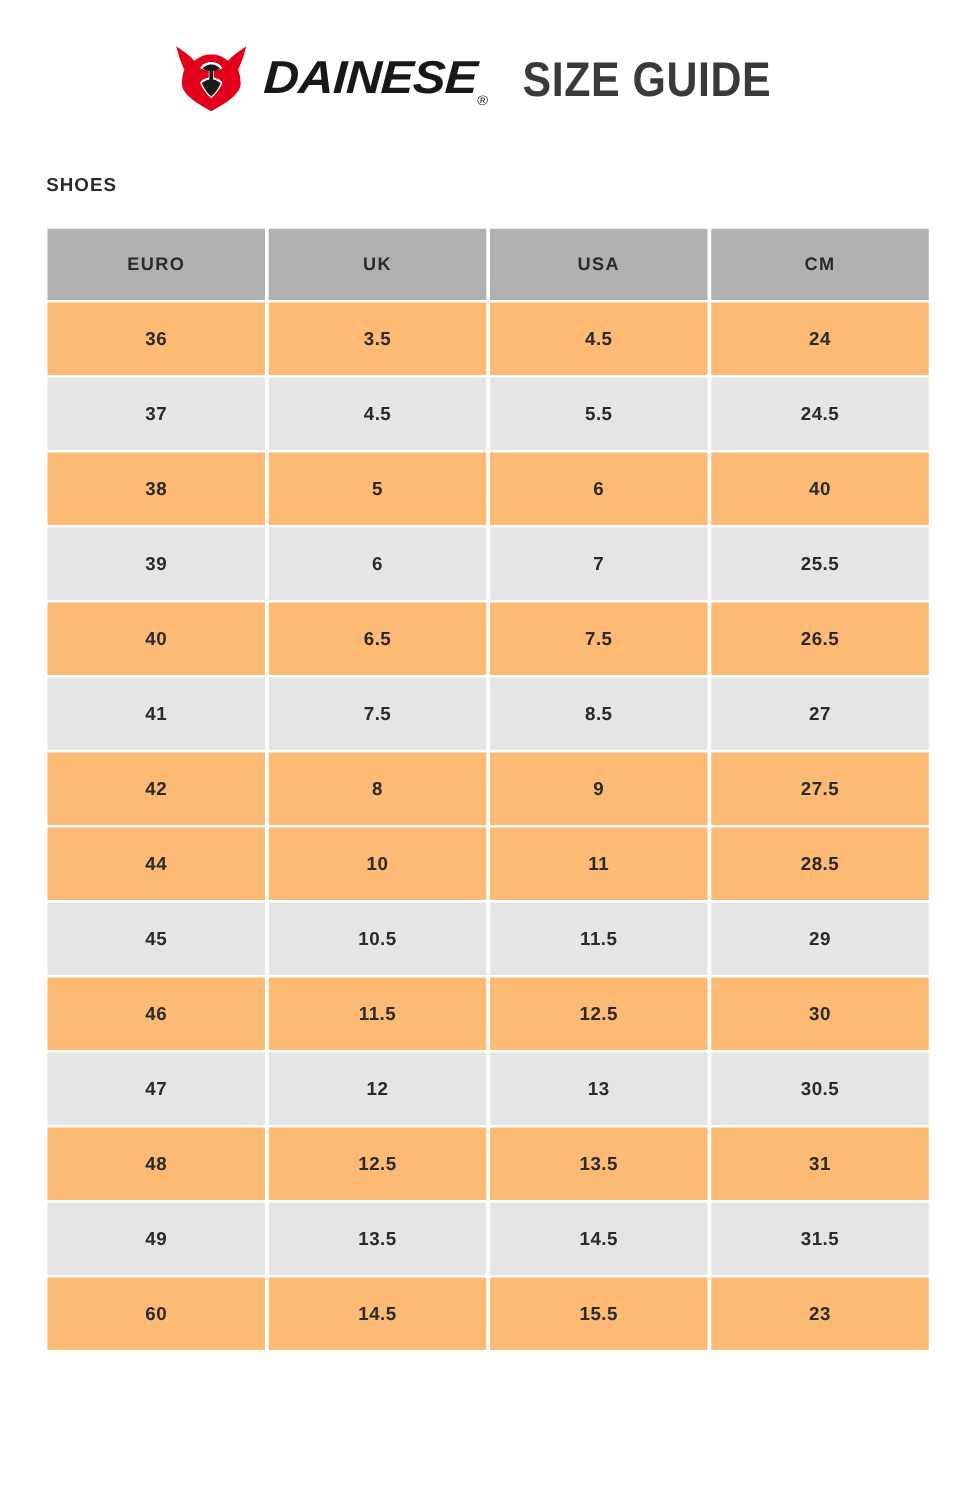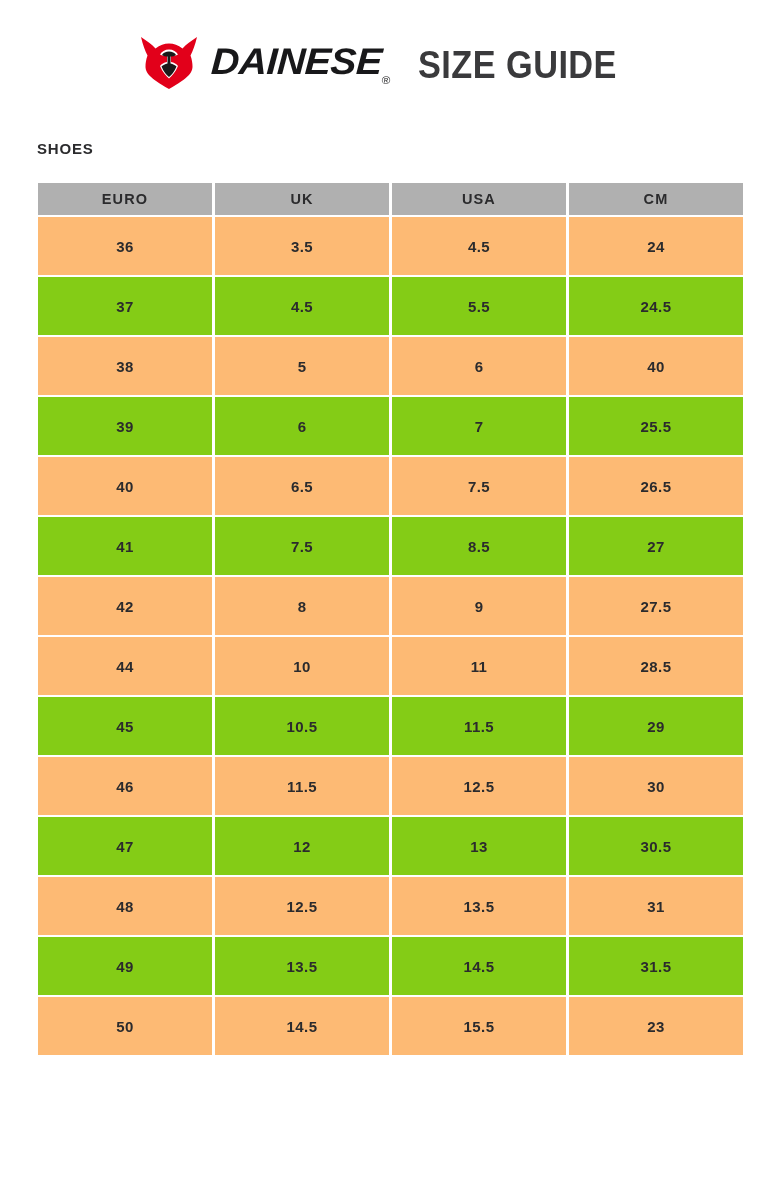--- a/index.html
+++ b/index.html
@@ -119,32 +119,32 @@
     text-align: center;
     vertical-align: middle;
     font-size: 15px;
     font-weight: bold;
     color: #2b2b2d;
     padding: 0;
     letter-spacing: 0.4px;
   }
 
   .size-table thead th {
-    height: 32px;
+    height: 57px;
     background: #b0b0b0;
     font-size: 14.5px;
     letter-spacing: 1.1px;
     color: #2b2b2d;
   }
 
   .size-table tbody tr.odd td {
     background: #fdba74;
   }
   .size-table tbody tr.even td {
-    background: #84cc16;
+    background: #e5e5e5;
   }
 </style>
 </head>
 <body>
 
 <div class="page">
 
   <div class="header">
     <div class="brand-lockup">
 
@@ -246,21 +246,21 @@
           <td>13.5</td>
           <td>31</td>
         </tr>
         <tr class="even">
           <td>49</td>
           <td>13.5</td>
           <td>14.5</td>
           <td>31.5</td>
         </tr>
         <tr class="odd">
-          <td>50</td>
+          <td>60</td>
           <td>14.5</td>
           <td>15.5</td>
           <td>23</td>
         </tr>
       </tbody>
   </table>
 
 </div>
 
 </body></html>

